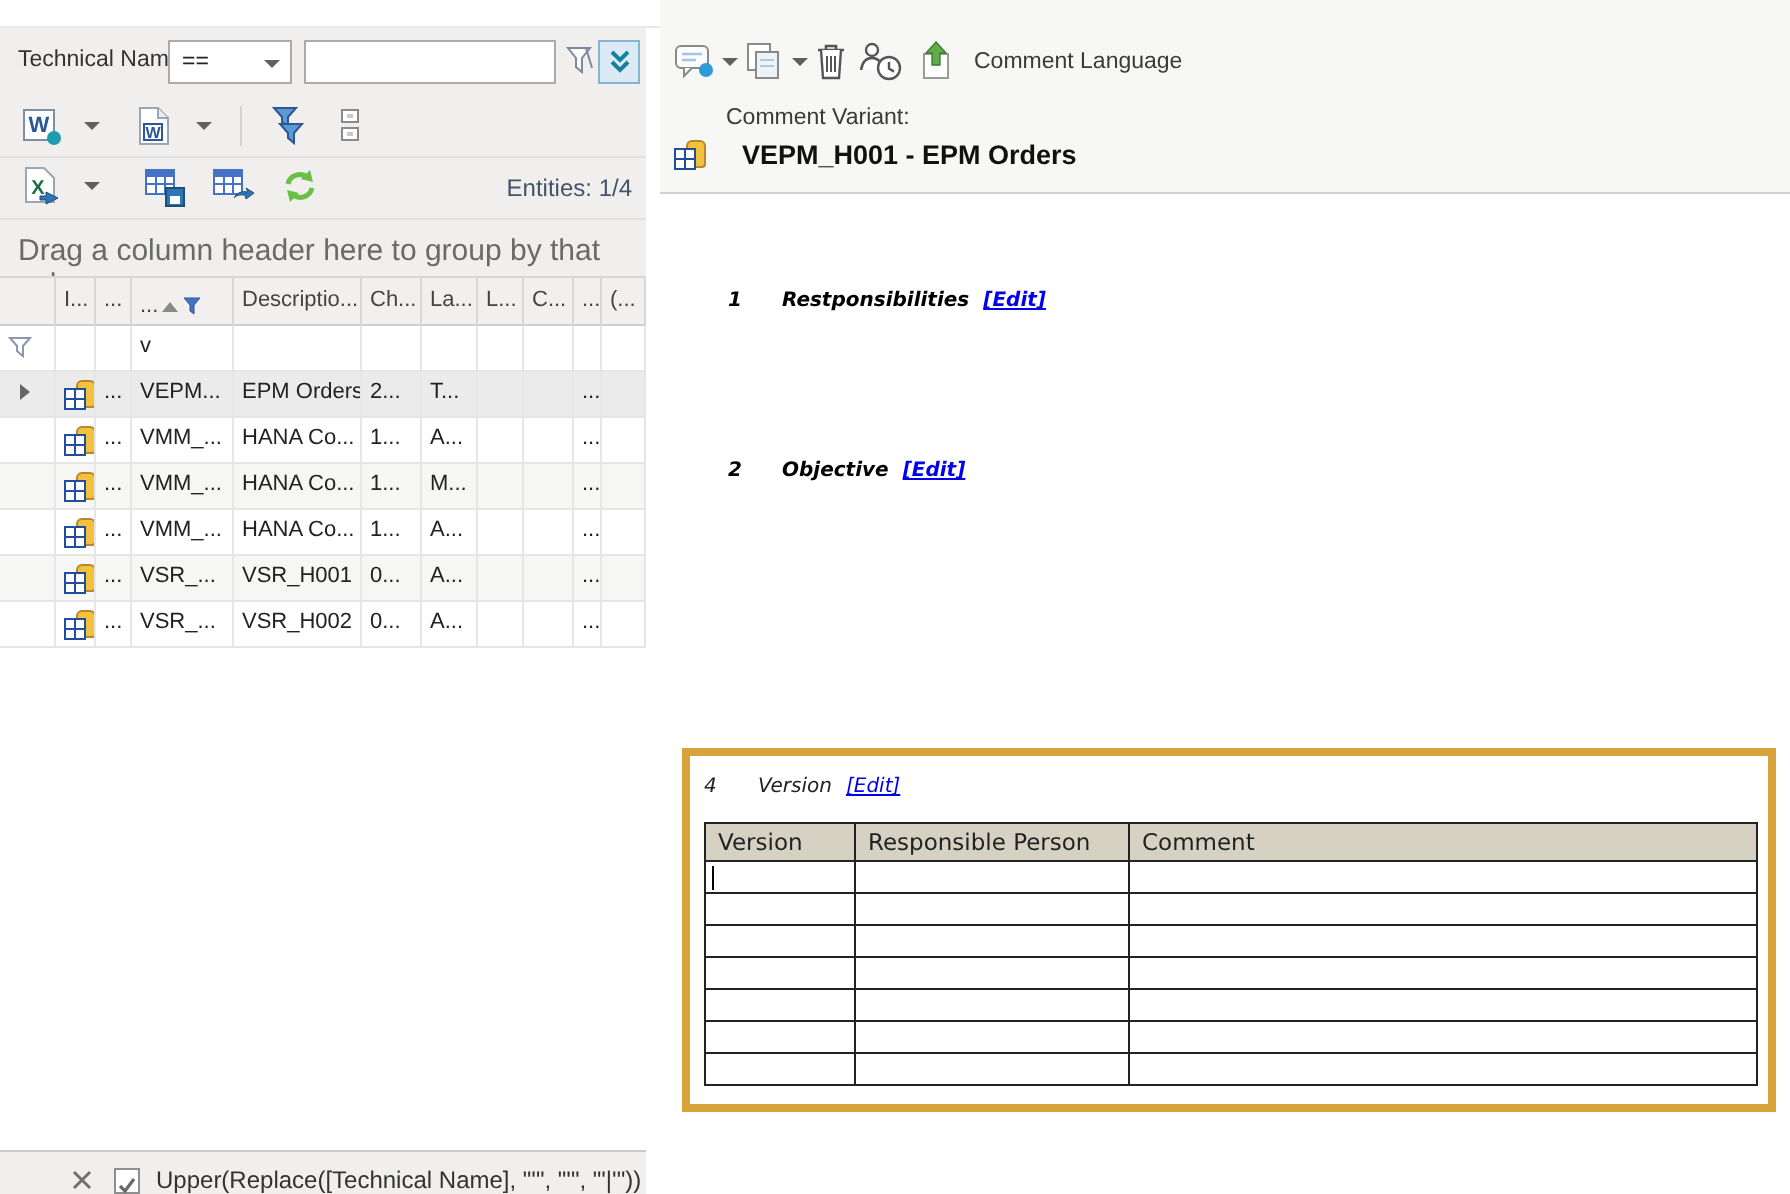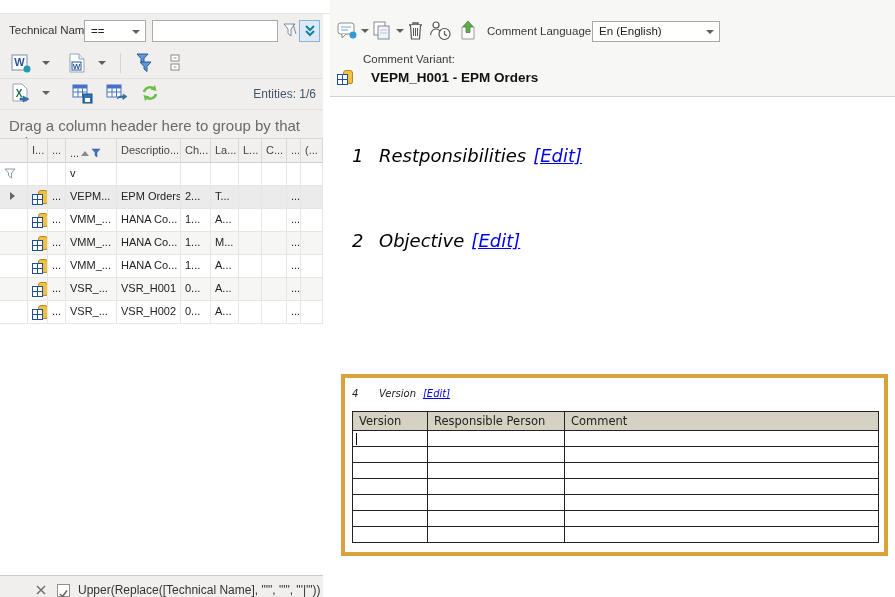--- a/index.html
+++ b/index.html
@@ -54,21 +54,21 @@
   .rp-header{position:absolute;left:0;top:0;width:565px;height:97px;background:#f7f7f5;border-bottom:1px solid #d2d2d0;box-sizing:border-box;}
   .rp-row1{position:absolute;left:0;top:20px;height:24px;width:565px;}
   .rp-row2{position:absolute;left:0;top:48px;height:21px;width:565px;margin-left:26px;}
   .rp-label{font-size:11.5px;color:#3a3a3a;position:absolute;top:5px;}
   .dd{position:absolute;height:21px;background:#fff;border:1px solid #a8a8a8;box-sizing:border-box;font-size:11.5px;
       line-height:19px;padding-left:6px;}
   .dd .caret{position:absolute;right:5px;top:8px;}
   .rp-title{position:absolute;left:7px;top:70px;display:flex;align-items:center;gap:18px;}
   .rp-title .t{font-size:13.5px;font-weight:bold;color:#111;}
   .rp-doc{position:absolute;left:0;top:97px;width:565px;height:500px;background:#fff;}
-  .sec{position:absolute;left:22px;font-size:18px;font-weight:normal;font-style:italic;color:#000;
+  .sec{position:absolute;left:34px;font-size:10px;font-weight:bold;font-style:italic;color:#000;
        font-family:"DejaVu Sans","Liberation Sans",sans-serif;white-space:nowrap;}
   .sec .num{display:inline-block;width:27px;}
   .edit-link{color:#0000ee;text-decoration:underline;margin-left:7px;cursor:pointer;}
   .v-box{position:absolute;left:11px;top:277px;width:547px;height:182px;border:4px solid #d9a33c;box-sizing:border-box;background:#fff;}
   .v-head{position:absolute;left:7px;top:10px;font-size:10px;font-weight:normal;font-style:italic;
           font-family:"DejaVu Sans","Liberation Sans",sans-serif;white-space:nowrap;}
   .v-head .num{display:inline-block;width:27px;}
   .v-table{position:absolute;left:7px;top:33px;width:527px;border-collapse:collapse;table-layout:fixed;
            font-family:"DejaVu Sans","Liberation Sans",sans-serif;font-size:11.5px;}
   .v-table th{background:#d5d1c3;border:1px solid #222;font-weight:normal;text-align:left;padding:2px 6px;height:14px;}
@@ -149,21 +149,21 @@
         <rect x="1" y="2" width="14" height="3.5" fill="#4472c4"></rect>
         <path d="M1 9 h14 M6 5.5 v8.5 M10.5 5.5 v8.5" stroke="#4472c4" stroke-width="1" fill="none"></path>
         <path d="M11 16 q2 -4 7 -3 l-1 -2 4 2.5 -4 3 -0.5 -2 q-4 -0.5 -5.5 1.5 z" fill="#2e75b6" stroke="#1f4e79" stroke-width="0.5"></path>
       </svg>
       <svg class="tico" style="left:140px" width="20" height="21">
         <path d="M4 9 a6 6 0 0 1 10 -3" fill="none" stroke="#6abf45" stroke-width="2.5"></path>
         <path d="M15 2 l1.5 6 -6 -1.5 z" fill="#6abf45"></path>
         <path d="M16 11 a6 6 0 0 1 -10 3" fill="none" stroke="#6abf45" stroke-width="2.5"></path>
         <path d="M5 18 l-1.5 -6 6 1.5 z" fill="#6abf45"></path>
       </svg>
-      <span class="entities">Entities: 1/6</span>
+      <span class="entities">Entities: 1/4</span>
     </div>
 
     <div class="group-bar">
       <span class="group-hint">Drag a column header here to group by that column</span>
     </div>
 
     <div class="grid-frame">
 
       <div class="g-row g-head">
         <div class="g-cell"></div>
@@ -326,24 +326,20 @@
           <circle cx="7" cy="5" r="3" fill="#fff" stroke="#555" stroke-width="1.2"></circle>
           <path d="M1.5 15 q1 -6 5.5 -6 q4.5 0 5.5 6" fill="#fff" stroke="#555" stroke-width="1.2"></path>
           <circle cx="15.5" cy="14" r="5.5" fill="#fff" stroke="#555" stroke-width="1.2"></circle>
           <path d="M15.5 11 v3.3 l2.5 1.5" fill="none" stroke="#555" stroke-width="1.2"></path>
         </svg>
         <svg style="position:absolute;left:129px;top:0" width="18" height="21">
           <path d="M3 7 h12 v12 h-12 z" fill="#fff" stroke="#9a9a9a"></path>
           <path d="M9 1 l5 5.5 h-3 v6 h-4 v-6 h-3 z" fill="#5fae4a" stroke="#3e7d32" stroke-width="0.7"></path>
         </svg>
         <span class="rp-label" style="left:157px">Comment Language</span>
-        <div class="dd" style="left:262px;top:1px;width:128px">
-          <span>En (English)</span>
-          <span class="caret"></span>
-        </div>
       </div>
       <div class="rp-row2">
         <span class="rp-label" style="left:7px">Comment Variant:</span>
       </div>
       <div class="rp-title">
         <span class="ent-ic">
             <span class="cyl"></span>
             <span class="grid4"></span>
           </span>
         <span class="t">VEPM_H001 - EPM Orders</span>

